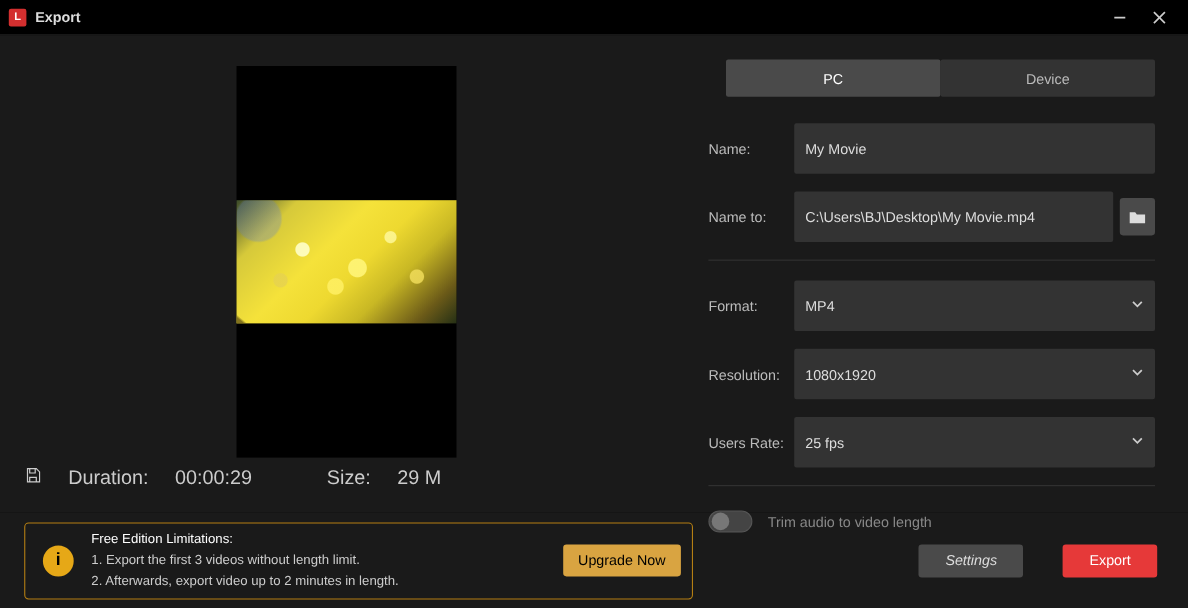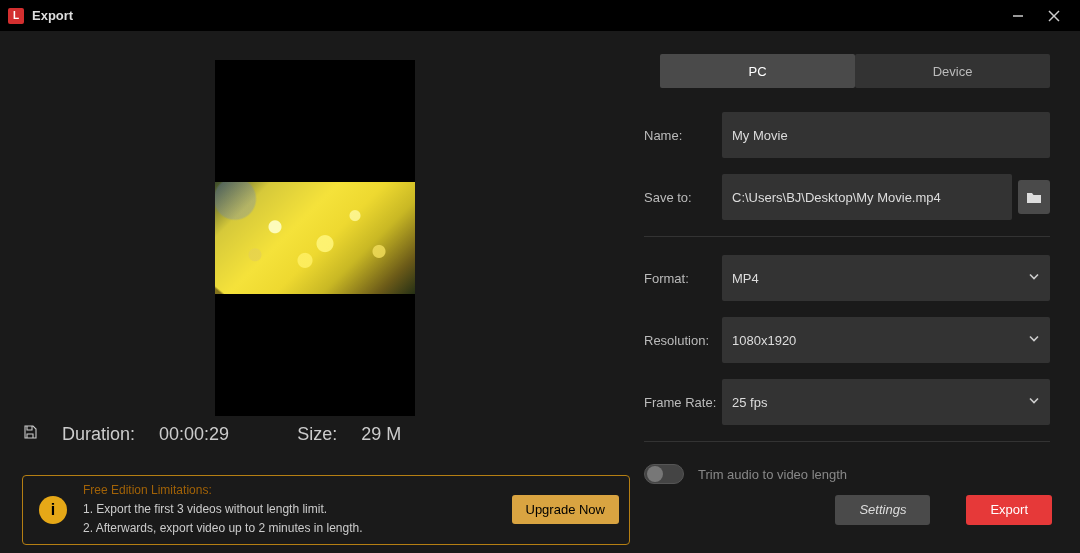--- a/index.html
+++ b/index.html
@@ -54,21 +54,21 @@
     .hr2 {height:1px; background:#333; margin:6px 0 18px;}
     .toggle {width:40px; height:20px; background:#444; border:1px solid #555; border-radius:20px; position:relative;}
     .knob {width:16px; height:16px; background:#777; border-radius:50%; position:absolute; top:1px; left:2px;}
     .toggle-label {color:#888;}
 
     
     .bottom {height:87px; background:#1a1a1a; display:flex; align-items:center; padding:0 28px 0 22px; gap:20px;}
     .limit-box {flex:0 0 608px; height:70px; border:1px solid #b57f13; border-radius:4px; display:flex; align-items:center; padding:0 10px 0 16px; gap:16px;}
     .info-icon {width:28px; height:28px; border-radius:50%; background:#e6a817; display:flex; align-items:center; justify-content:center; color:#000; font-weight:bold; font-size:16px; flex-shrink:0;}
     .limit-text {flex:1; font-size:12px; line-height:1.6;}
-    .limit-title {color:#a16207;}
+    .limit-title {color:#ffffff;}
     .limit-line {color:#ccc;}
     .upgrade-btn {background:#d9a441; color:#000; padding:7px 14px; border-radius:3px; font-size:13px;}
     .bspacer {flex:1;}
     .btn {height:30px; padding:0 24px; border-radius:3px; display:flex; align-items:center; font-size:13px;}
     .btn-settings {background:#4a4a4a; color:#ddd;font-style:italic;}
     .btn-export {background:#e63939; color:#fff; margin-left:16px;}
   </style>
 </head>
 <body>
 
@@ -118,21 +118,21 @@
     </div>
 
     <div class="row">
       <div class="row-label">Name:</div>
       <div class="field">
         <input type="text" value="My Movie" style="">
       </div>
     </div>
 
     <div class="row">
-      <div class="row-label">Save to:</div>
+      <div class="row-label">Name to:</div>
       <div class="field">
         <input type="text" value="C:\Users\BJ\Desktop\My Movie.mp4" style="">
       </div>
       <div class="browse-btn">
         <svg viewBox="0 0 16 14">
             <path d="M1 3h5l1.5 2H15v8H1z" fill="#ddd"></path>
           </svg>
       </div>
     </div>
 
@@ -152,21 +152,21 @@
       <div class="row-label">Resolution:</div>
       <div class="field">
         <span>1080x1920</span>
         <span class="chev"><svg viewBox="0 0 12 12">
               <path d="M2 4l4 4 4-4" fill="none" stroke="#ccc" stroke-width="1.6"></path>
             </svg></span>
       </div>
     </div>
 
     <div class="row">
-      <div class="row-label">Frame Rate:</div>
+      <div class="row-label">Users Rate:</div>
       <div class="field">
         <span>25 fps</span>
         <span class="chev"><svg viewBox="0 0 12 12">
               <path d="M2 4l4 4 4-4" fill="none" stroke="#ccc" stroke-width="1.6"></path>
             </svg></span>
       </div>
     </div>
 
     <div class="hr2"></div>
 

